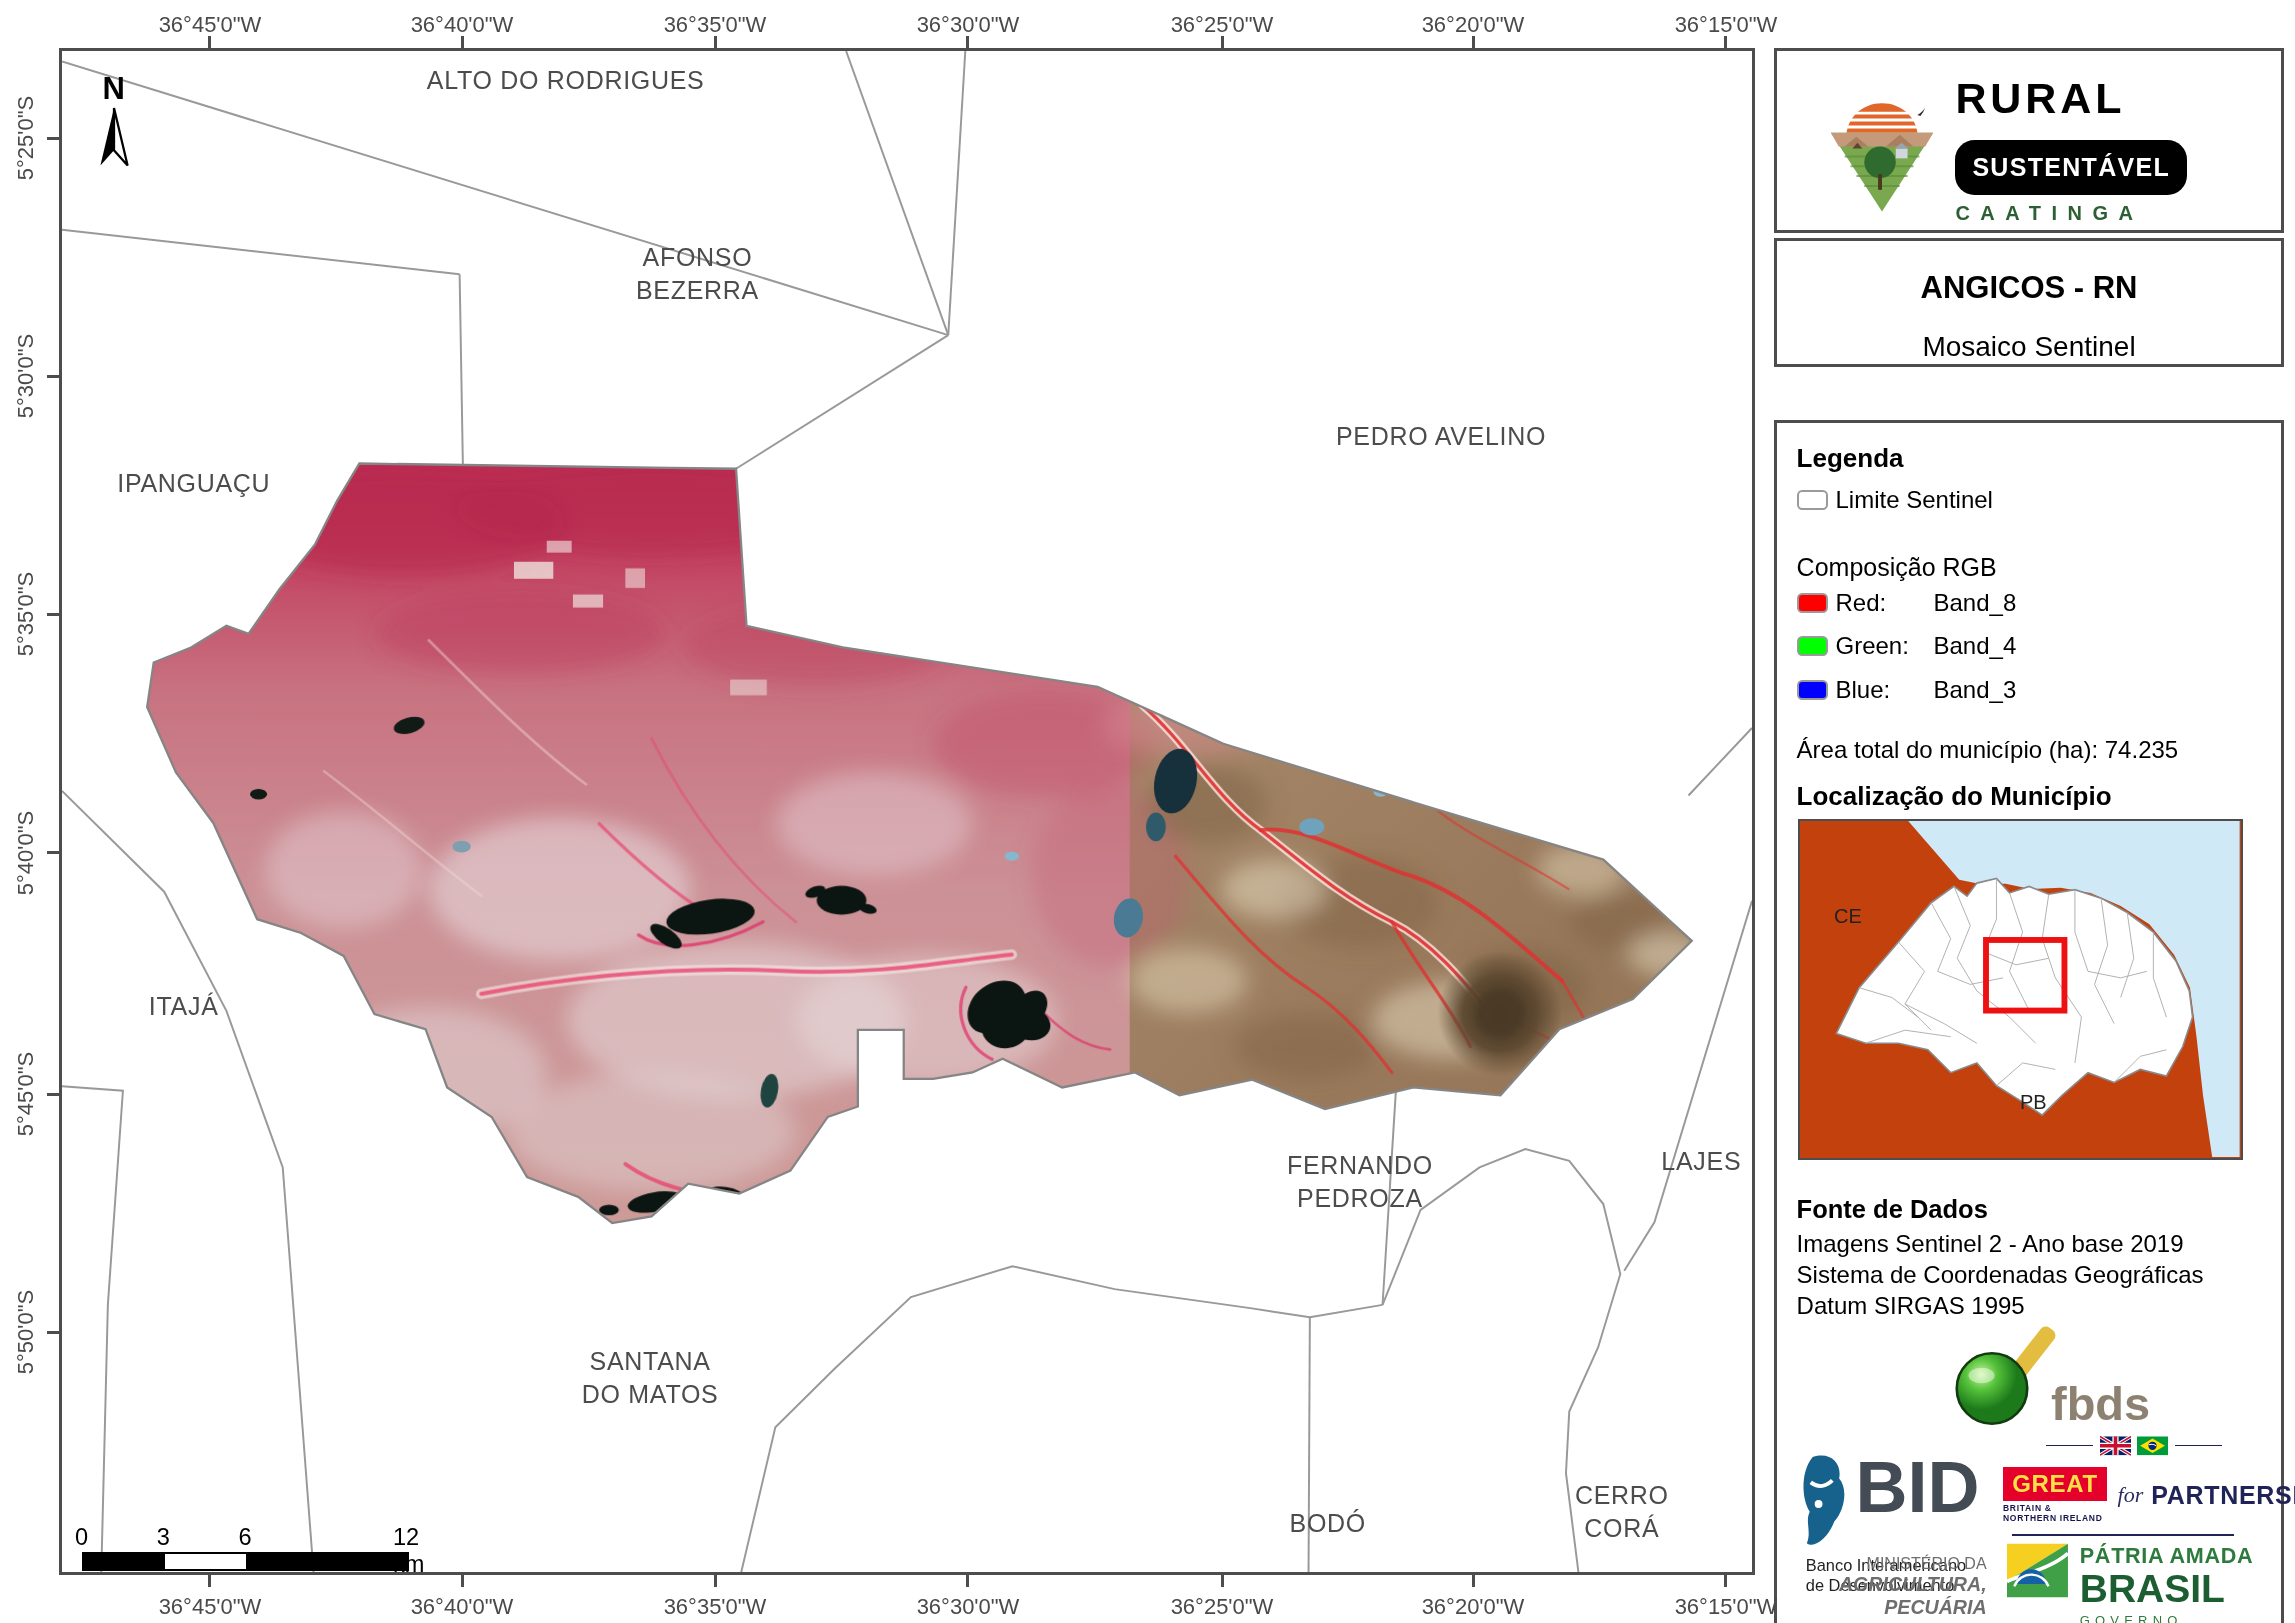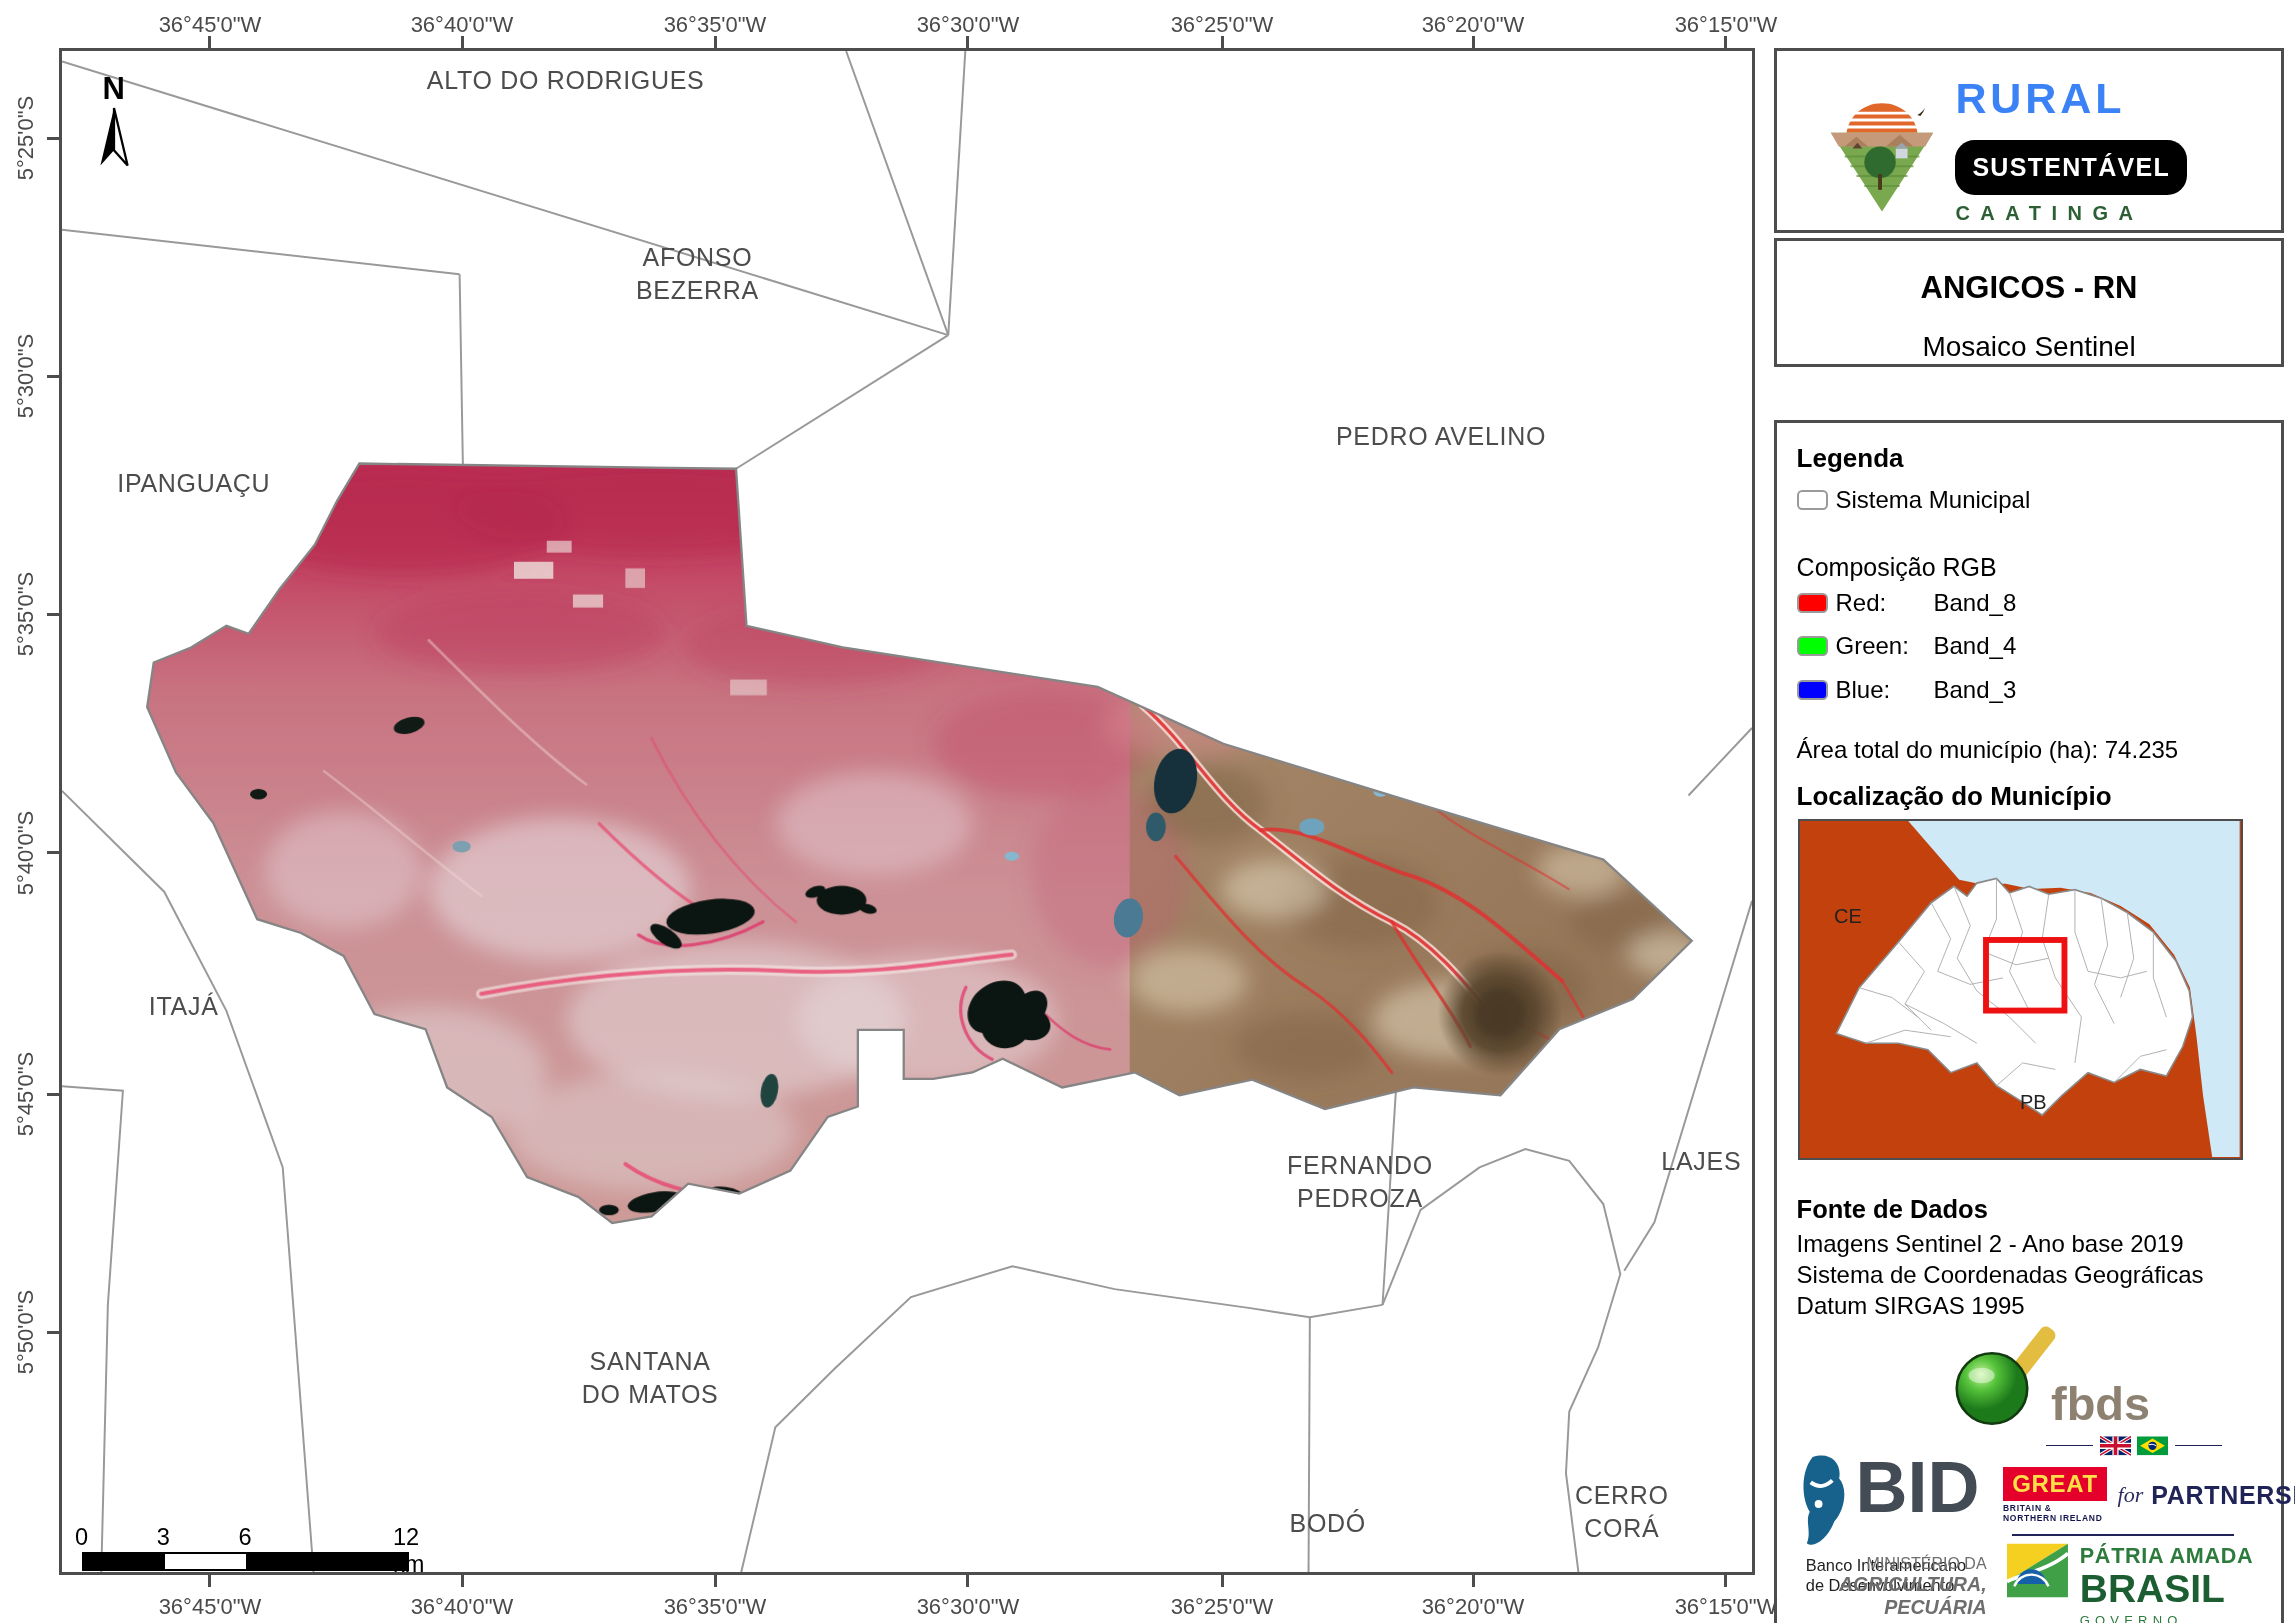--- a/index.html
+++ b/index.html
@@ -35,21 +35,21 @@
   
   .panel{position:absolute;left:1774px;width:510px;background:#fff;border:3.3px solid #4d4d4d;
          box-sizing:border-box;}
   #panel-logo{top:48px;height:185px;}
   #panel-title{top:238px;height:129px;text-align:center;}
   #panel-main{top:372px;height:1207px;margin-top:48px;}
 
   
   #logo-row{position:absolute;left:46px;top:26px;display:flex;align-items:center;}
   #logo-text{margin-left:14.4px;}
-  #logo-title{font-size:43px;font-weight:bold;color:#3b82f6;letter-spacing:3.9px;line-height:1;}
+  #logo-title{font-size:43px;font-weight:bold;color:#000000;letter-spacing:3.9px;line-height:1;}
   #logo-pill{margin-top:20px;background:#000000;border-radius:19.6px;padding:13px 17px;
              display:inline-block;}
   #logo-pill span{color:#fff;font-weight:bold;font-size:25px;letter-spacing:1.3px;}
   #logo-tagline{margin-top:6.5px;font-size:20px;font-weight:bold;color:#2c5f33;letter-spacing:10.5px;}
 
   #map-title{margin-top:29px;font-size:31px;font-weight:bold;}
   #map-subtitle{margin-top:25px;font-size:28px;}
 
   
   .abs{position:absolute;}
@@ -313,21 +313,21 @@
   <div id="panel-title" class="panel">
     <div id="map-title">ANGICOS - RN</div>
     <div id="map-subtitle">Mosaico Sentinel</div>
   </div>
 
   <div id="panel-main" class="panel">
     <div class="abs h-bold" style="left:19.6px;top:19.6px;">Legenda</div>
 
     <div class="abs leg-row" style="left:19.6px;top:63px;">
       <div class="swatch" id="swatch-limite" style="background: rgb(255, 255, 255);"></div>
-      <div class="lbl">Sistema Municipal</div>
+      <div class="lbl">Limite Sentinel</div>
     </div>
 
     <div class="abs" style="left:19.6px;top:130px;font-size:25px;">Composição RGB</div>
 
     <div class="abs leg-row" style="left:19.6px;top:166px;">
       <div class="swatch" style="background: rgb(255, 0, 0);"></div>
       <div class="lbl"><span class="rgb-key">Red:</span><span>Band_8</span></div>
     </div>
     <div class="abs leg-row" style="left:19.6px;top:209px;">
       <div class="swatch" style="background: rgb(0, 255, 0);"></div>

